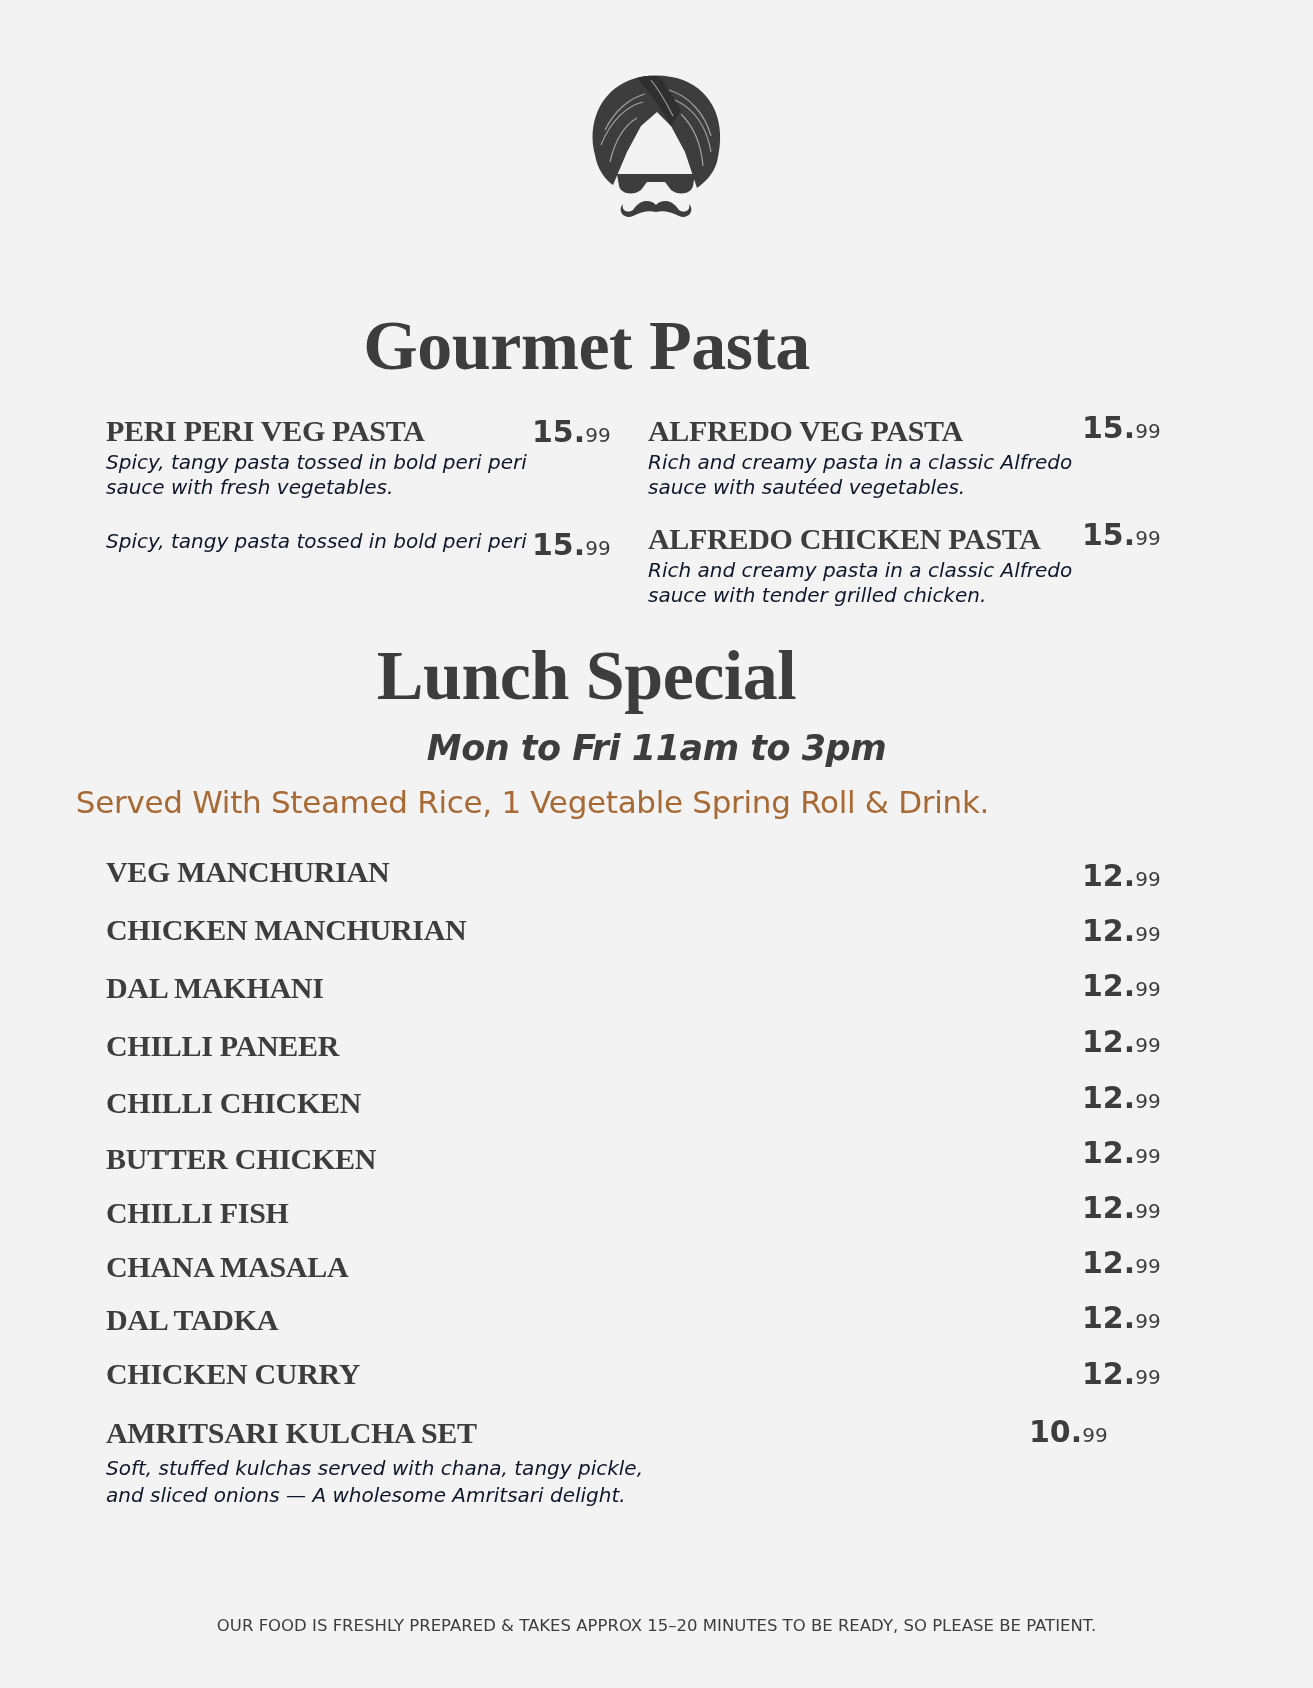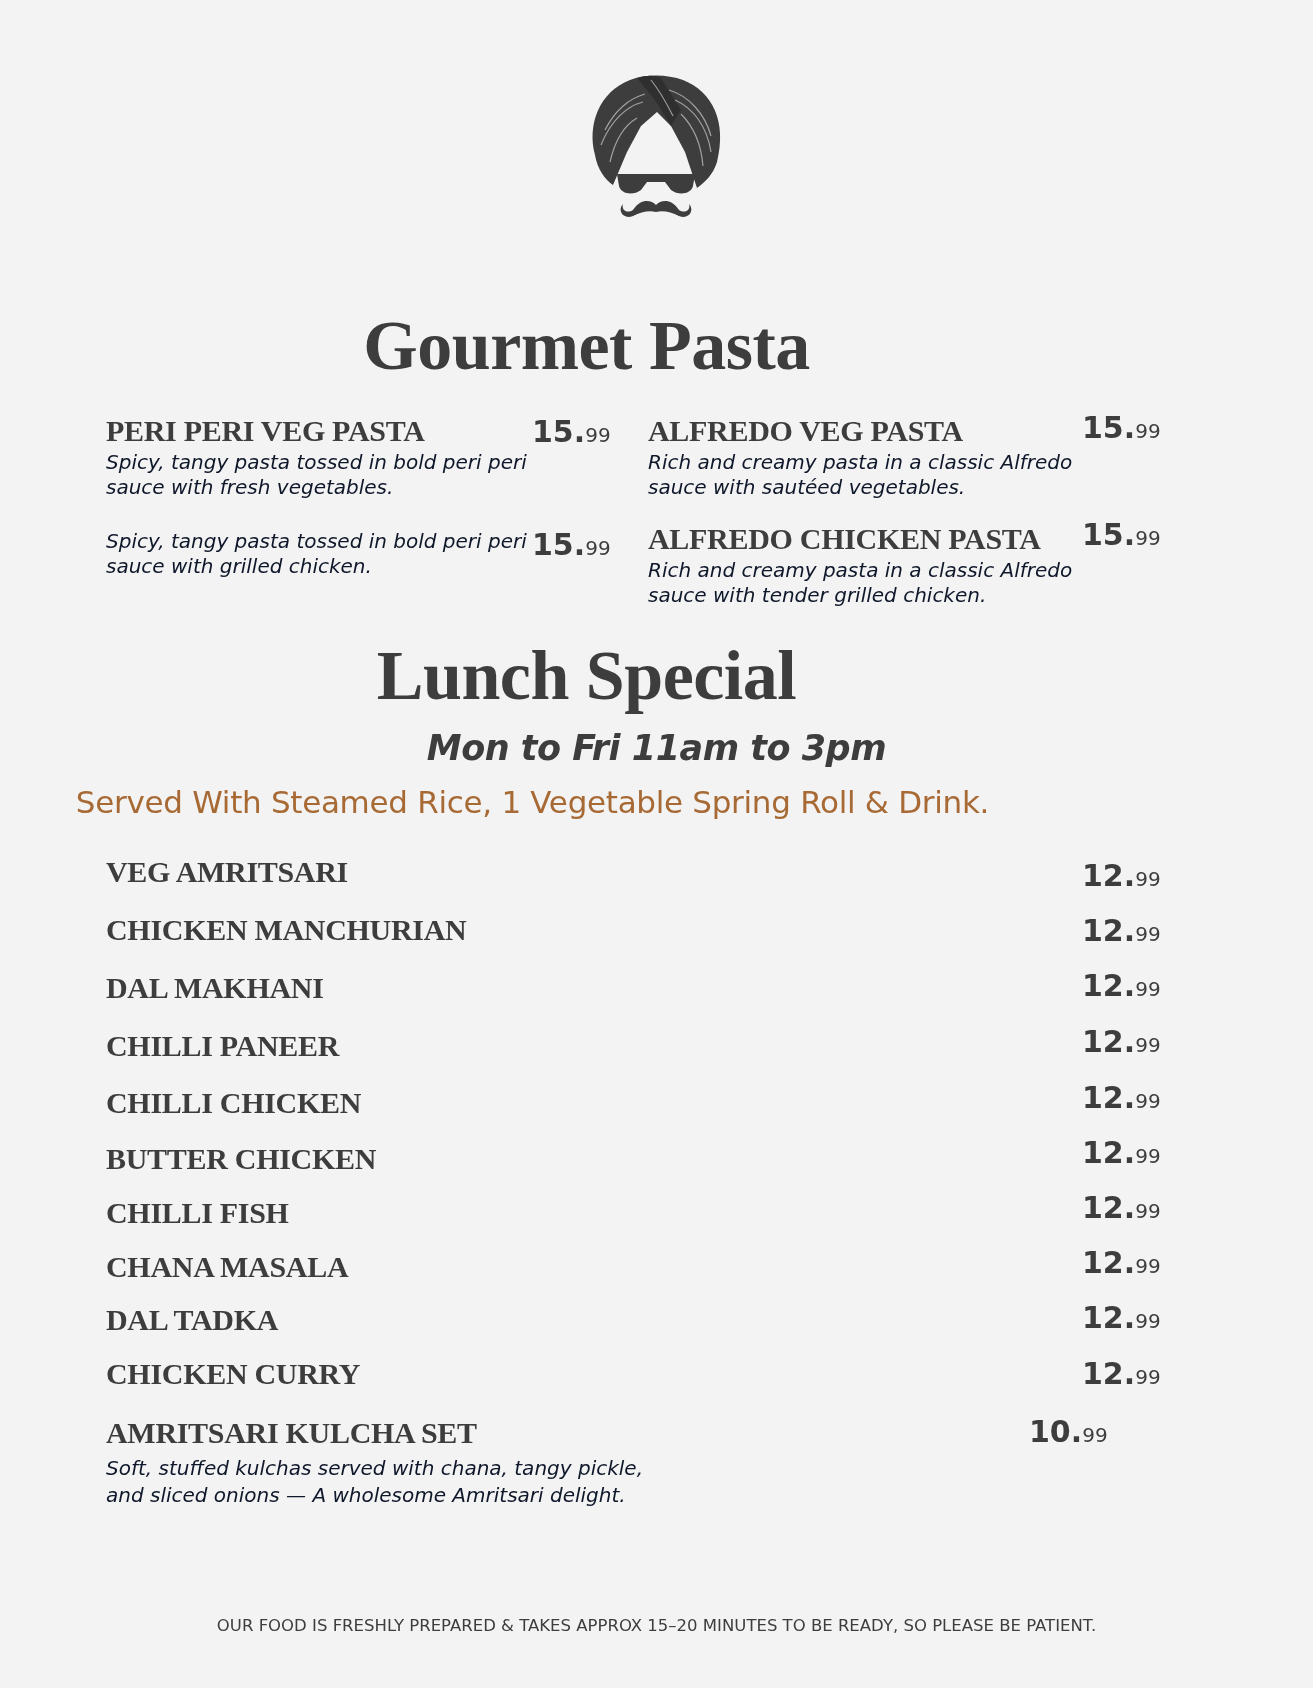--- a/index.html
+++ b/index.html
@@ -73,21 +73,20 @@
   <div class="item-name">PERI PERI VEG PASTA</div>
   <div class="item-desc">Spicy, tangy pasta tossed in bold peri peri</div>
   <div class="item-desc" style="margin-top:0">sauce with fresh vegetables.</div>
 </div>
 <div class="price" style="left:532px; top:414px;">
   <span class="big">15.</span><span class="small">99</span>
 </div>
 
 <div class="item" style="left:106px; top:527px;">
   <div class="item-desc">Spicy, tangy pasta tossed in bold peri peri</div>
-  <div class="item-desc" style="margin-top:0">sauce with grilled chicken.</div>
 </div>
 <div class="price" style="left:532px; top:527px;">
   <span class="big">15.</span><span class="small">99</span>
 </div>
 
 <div class="item" style="left:648px; top:414px;">
   <div class="item-name">ALFREDO VEG PASTA</div>
   <div class="item-desc">Rich and creamy pasta in a classic Alfredo</div>
   <div class="item-desc" style="margin-top:0">sauce with sautéed vegetables.</div>
 </div>
@@ -102,21 +101,21 @@
 </div>
 <div class="price" style="left:1082px; top:517px;">
   <span class="big">15.</span><span class="small">99</span>
 </div>
 
 <h1 id="t-lunch" class="section-title">Lunch Special</h1>
 <div class="hours">Mon to Fri 11am to 3pm</div>
 <div class="served">Served With Steamed Rice, 1 Vegetable Spring Roll &amp; Drink.</div>
 
 <div class="item" style="left:106px; top:855px;">
-    <div class="item-name">VEG AMRITSARI</div>
+    <div class="item-name">VEG MANCHURIAN</div>
   </div>
 <div class="price" style="left:1082px; top:858px;"><span class="big">12.</span><span class="small">99</span></div>
 
 <div class="item" style="left:106px; top:913px;">
     <div class="item-name">CHICKEN MANCHURIAN</div>
   </div>
 <div class="price" style="left:1082px; top:913px;"><span class="big">12.</span><span class="small">99</span></div>
 
 <div class="item" style="left:106px; top:971px;">
     <div class="item-name">DAL MAKHANI</div>

